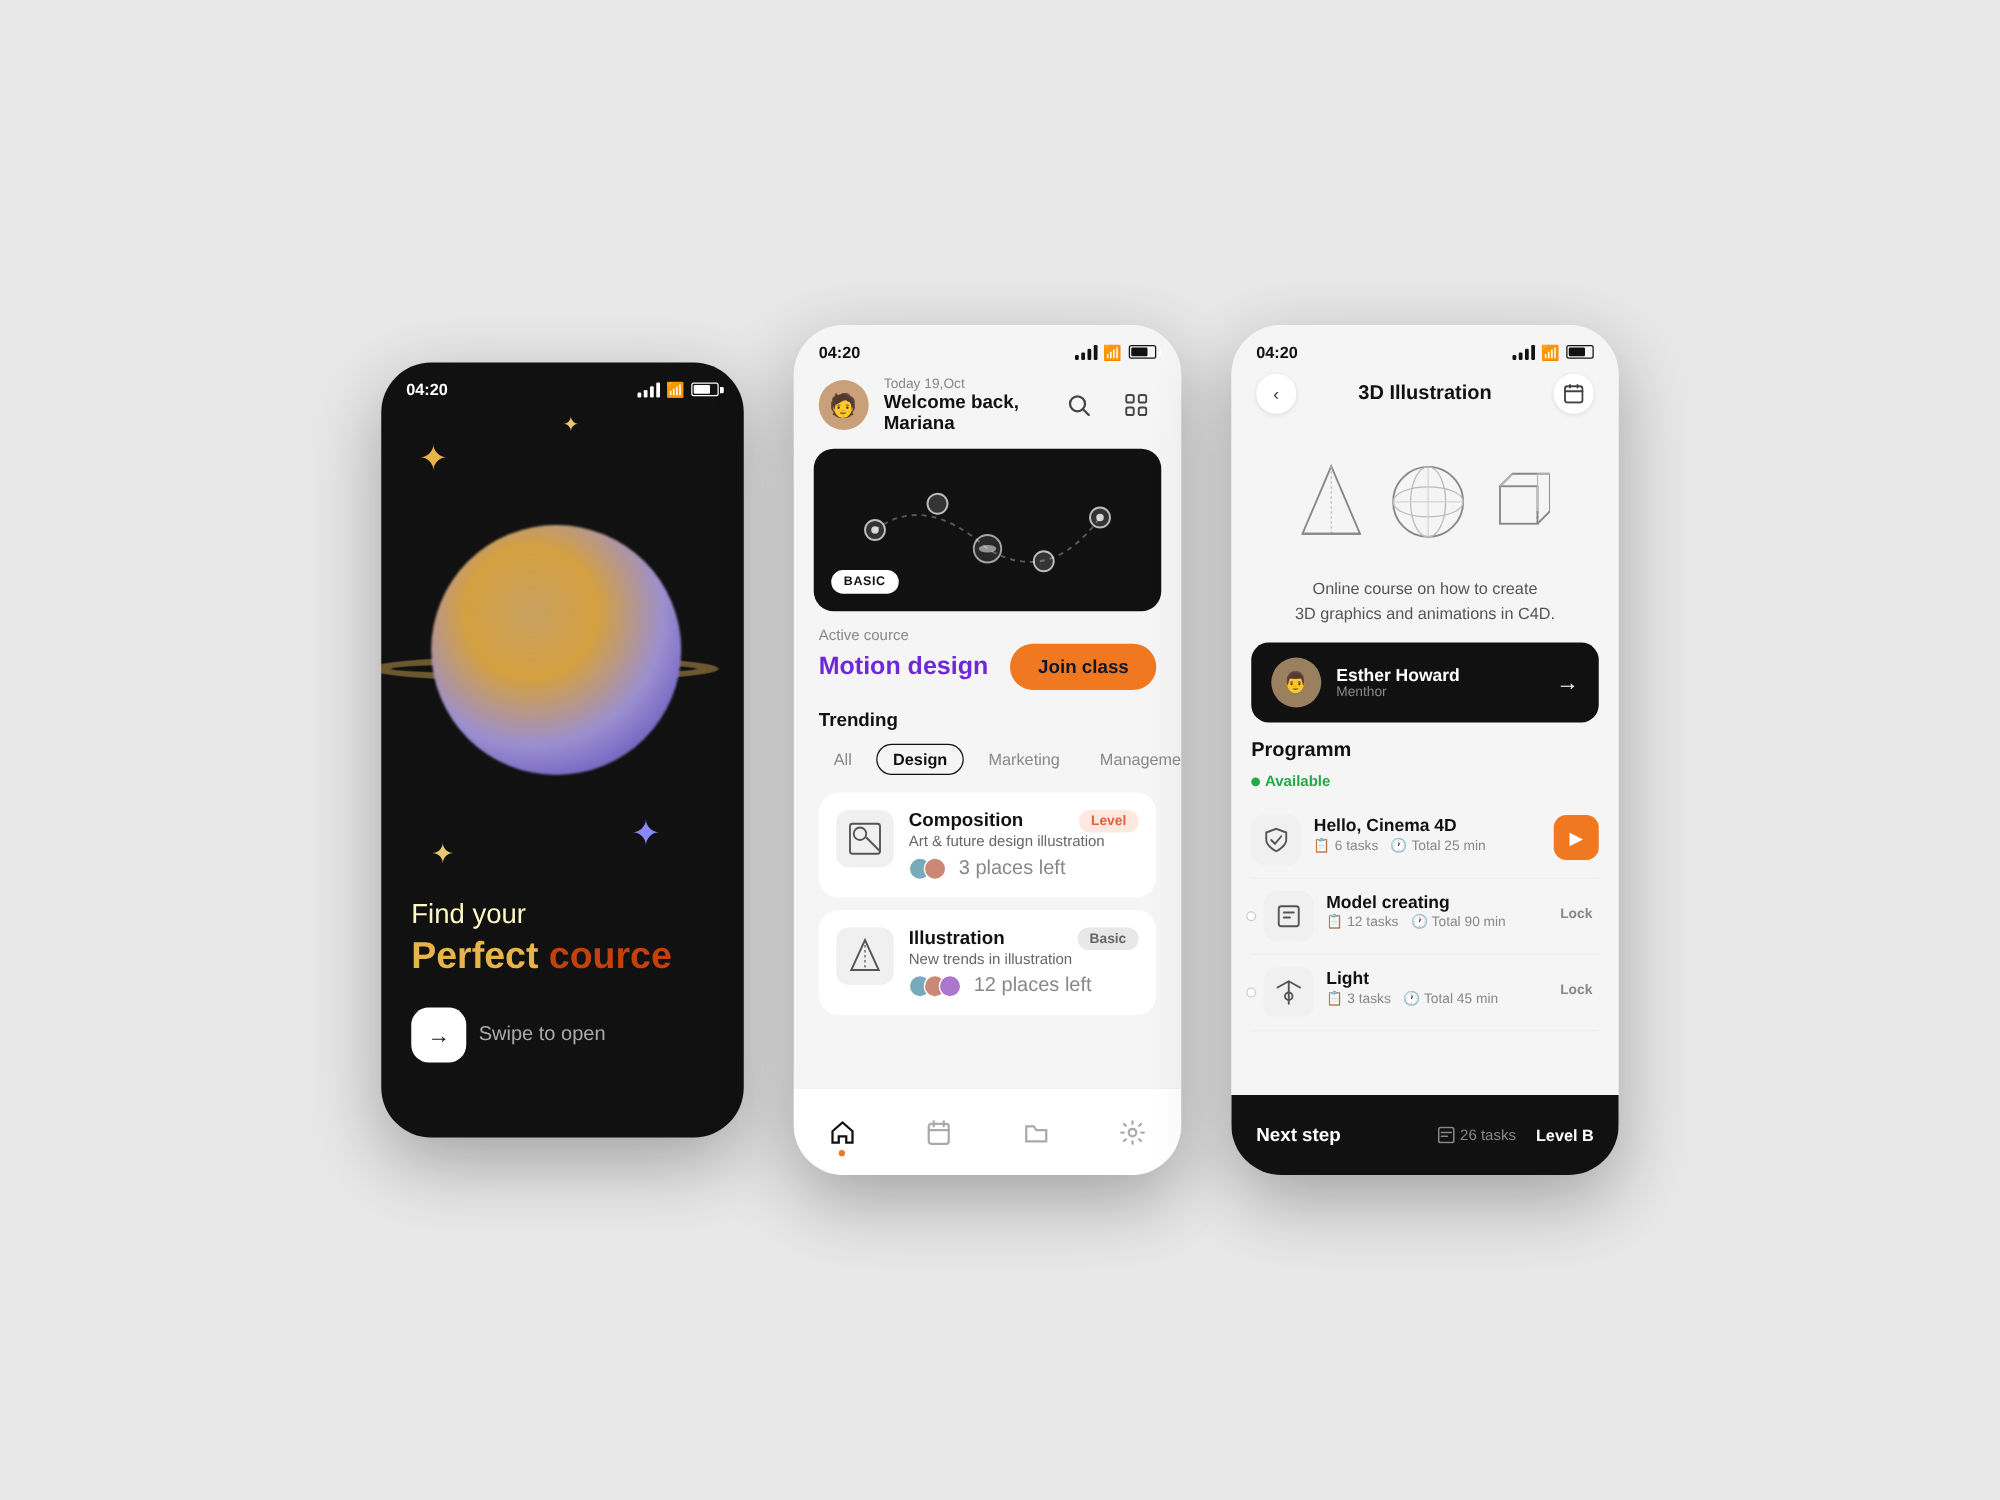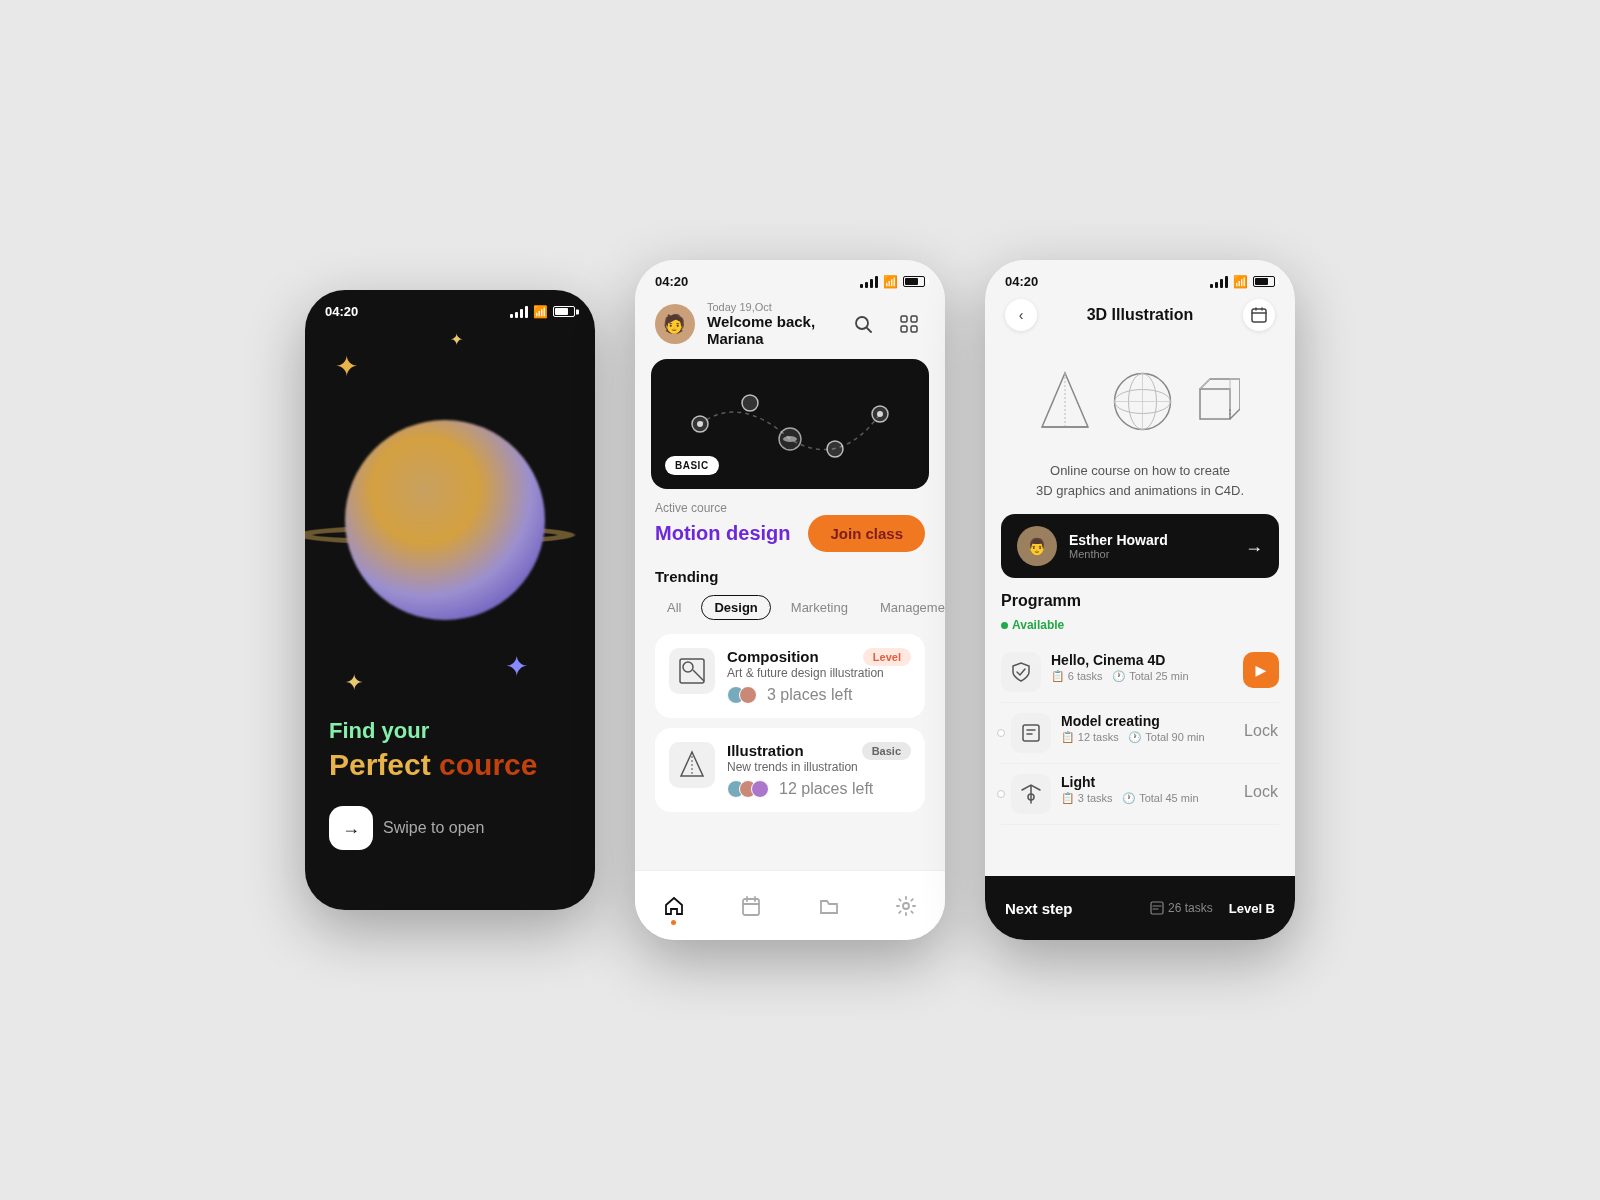--- a/index.html
+++ b/index.html
@@ -114,23 +114,23 @@
     .star-2 { top: 40px; left: 145px; font-size: 16px; color: #e8c870; }
     .star-3 { top: 380px; left: 40px; font-size: 22px; color: #e8c870; }
     .star-4 { top: 360px; left: 200px; font-size: 24px; color: #6060c0; }
     .phone-1-bottom {
       position: absolute;
       bottom: 60px;
       left: 24px;
       right: 24px;
     }
     .find-your {
-      color: #86efac;
+      color: #fef9c3;
       font-size: 22px;
-      font-weight: 700;
+      font-weight: 400;
       margin-bottom: 4px;
     }
     .perfect-course {
       font-size: 30px;
       font-weight: 700;
       margin-bottom: 24px;
     }
     .perfect-course span:first-child { color: #e8b44a; }
     .perfect-course span:last-child { color: #c2410c; }
     .swipe-button {
@@ -221,21 +221,21 @@
     .active-course-section { padding: 12px 20px 8px; }
     .active-label { font-size: 12px; color: #888; }
     .active-row {
       display: flex;
       align-items: center;
       justify-content: space-between;
     }
     .active-title { font-size: 20px; font-weight: 800; color: #6d28d9; }
     .join-btn {
       background: #f07820;
-      color: #7f1d1d;
+      color: #0f172a;
       border: none;
       border-radius: 30px;
       padding: 10px 22px;
       font-size: 15px;
       font-weight: 600;
       cursor: pointer;
     }
     .trending-section { padding: 8px 20px; }
     .trending-title { font-size: 15px; font-weight: 700; color: #111; margin-bottom: 10px; }
     .trending-tabs { display: flex; gap: 8px; align-items: center; margin-bottom: 14px; }
@@ -427,21 +427,21 @@
     .prog-name { font-size: 14px; font-weight: 700; color: #111; }
     .prog-meta { font-size: 11px; color: #888; display: flex; gap: 10px; margin-top: 2px; }
     .prog-action {
       width: 36px; height: 36px;
       border-radius: 10px;
       display: flex; align-items: center; justify-content: center;
       font-size: 14px;
     }
     .prog-action.play { background: #f07820; color: white; }
     .prog-action.lock {
-      font-size: 16px; font-weight: 400;
+      font-size: 11px; font-weight: 700;
       color: #888;
       background: transparent;
     }
     .prog-dot {
       width: 8px; height: 8px;
       border-radius: 50%;
       border: 1.5px solid #ccc;
       background: white;
     }
     .p3-footer {

